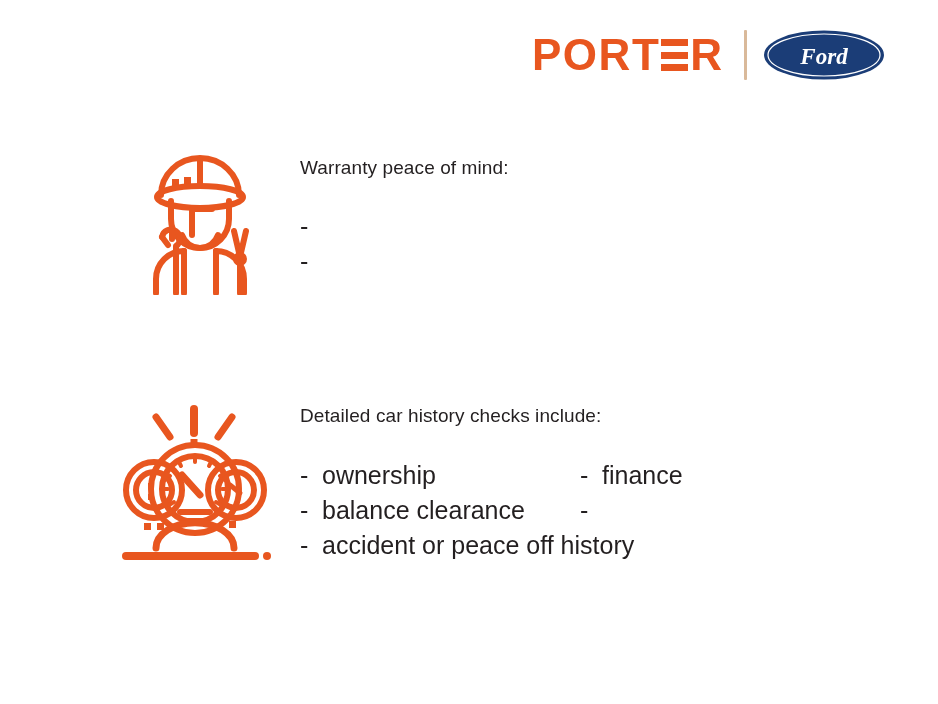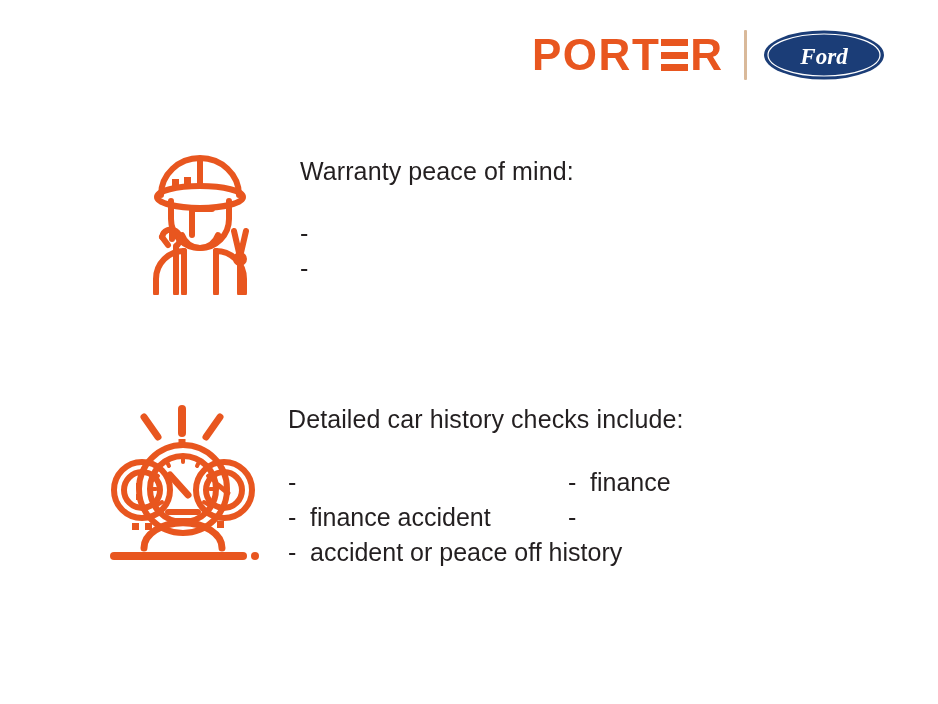--- a/index.html
+++ b/index.html
@@ -60,21 +60,21 @@
     align-items: flex-start;
   }
   .block-icon {
     flex: 0 0 auto;
   }
   .block-text {
     flex: 1 1 auto;
   }
   .block-heading {
     font-family: "Liberation Sans", sans-serif;
-    font-size: 25px;
+    font-size: 19px;
     color: #231f20;
     font-weight: normal;
     letter-spacing: 0.1px;
     white-space: nowrap;
   }
 
   .bullet-list {
     list-style: none;
     margin: 0;
     padding: 0;
@@ -99,21 +99,21 @@
   }
 
   
   #warranty-block { top: 143px; left: 124px; width: 790px; }
   #warranty-block .block-icon { width: 152px; height: 152px; }
   #warranty-block .block-text { padding-left: 24px; padding-top: 14px; }
   #warranty-block .block-heading { margin-bottom: 32px; }
   #warranty-block .bullet-item { margin-bottom: 5px; }
 
   
-  #history-block { top: 395px; left: 100px; width: 800px; }
+  #history-block { top: 395px; left: 112px; width: 800px; }
   #history-block .block-icon { width: 165px; height: 175px; }
   #history-block .block-text { padding-left: 23px; padding-top: 10px; }
   #history-block .block-heading { margin-bottom: 33px; }
   #history-block .bullet-item { margin-bottom: 5px; }
   .col-a { width: 280px; flex: 0 0 280px; }
   .col-b { flex: 0 0 auto; }
 </style>
 </head>
 <body>
 
@@ -248,31 +248,32 @@
       </svg>
     </div>
 
     <div class="block-text">
       <div class="block-heading">Detailed car history checks include:</div>
       <div class="bullet-list">
 
         <div class="bullet-row">
           <div class="bullet-item col-a">
             <span class="dash">-</span>
+            <span>ownership</span>
           </div>
           <div class="bullet-item col-b">
             <span class="dash">-</span>
             <span>finance</span>
           </div>
         </div>
 
         <div class="bullet-row">
           <div class="bullet-item col-a">
             <span class="dash">-</span>
-            <span>finance accident</span>
+            <span>balance clearance</span>
           </div>
           <div class="bullet-item col-b">
             <span class="dash">-</span>
           </div>
         </div>
 
         <div class="bullet-row">
           <div class="bullet-item">
             <span class="dash">-</span>
             <span>accident or peace off history</span>

